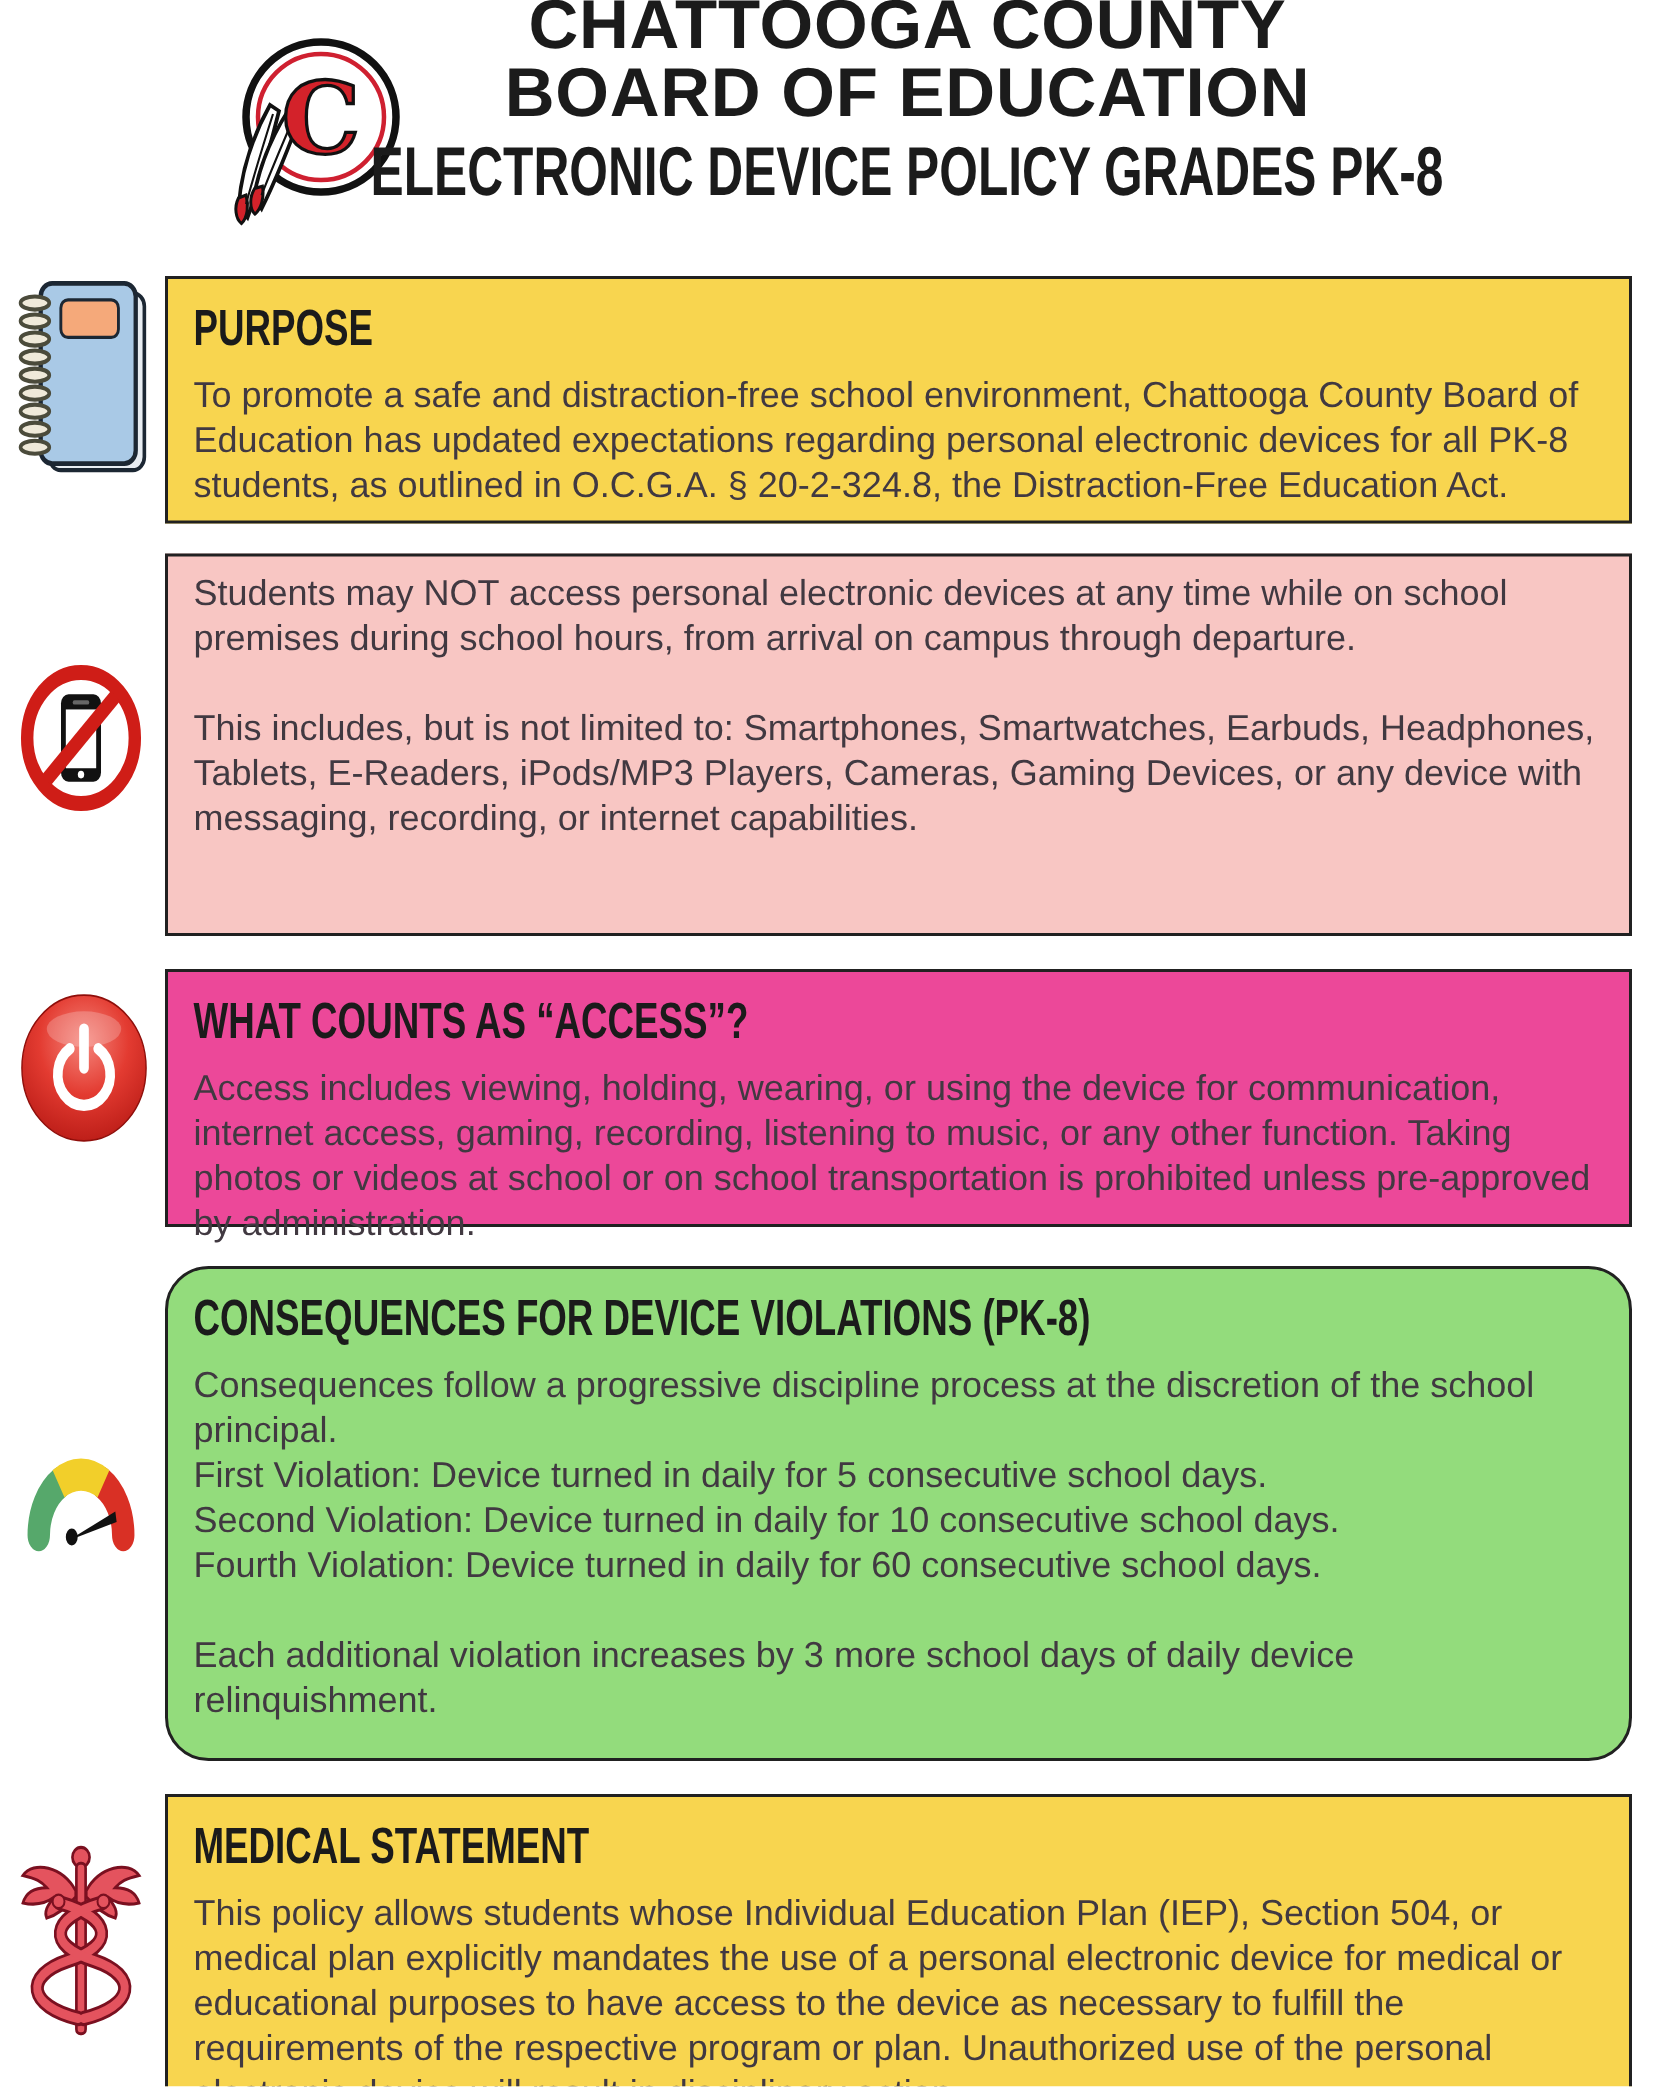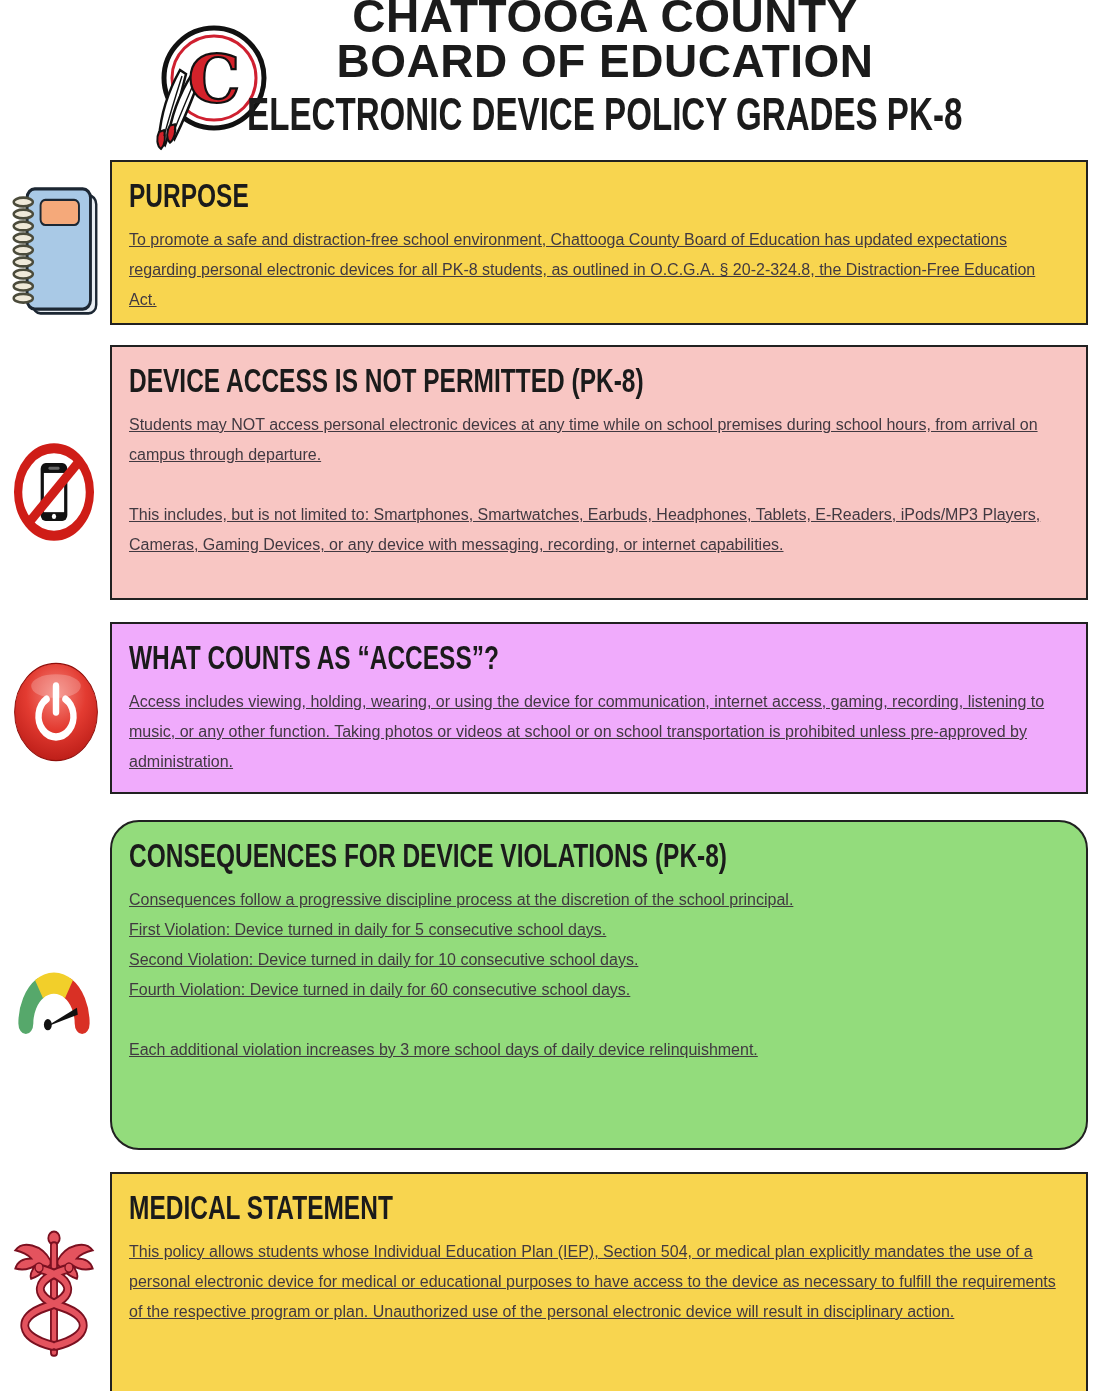--- a/index.html
+++ b/index.html
@@ -52,39 +52,39 @@
     height: 135px;
   }
 
   
   .box {
     position: absolute;
     left: 110px;
     width: 978px;
     border: 2px solid #212121;
     padding: 10px 22px 0 17px;
+    margin-top: 24px;
   }
   .box h2 { margin: 4px 0 10px 0; }
   .box h2 .cond {
     font-size: 34px;
     transform-origin: left center;
     letter-spacing: 0px;
   }
   .box p {
-    font-size: 16px;
+    font-size: 24px;
     line-height: 30px;
     color: #413941;
-    text-decoration: underline;
   }
   .gap-top { margin-top: 30px; }
   .viol { margin: 0; }
 
   .box-purpose      { top: 160px;  height: 165px; background: #f8d54f; }
   .box-prohibited   { top: 345px;  height: 255px; background: #f8c6c3; }
-  .box-access       { top: 622px;  height: 172px; background: #f0abfc; }
+  .box-access       { top: 622px;  height: 172px; background: #ec4899; }
   .box-consequences { top: 820px;  height: 330px; background: #93dc7c; border-radius: 29px; }
   .box-medical      { top: 1172px; height: 243px; background: #f8d54f; }
 
   
   .side-icon { position: absolute; }
   .icon-notebook { left: 6px;  top: 178px;  width: 96px;  height: 142px; }
   .icon-nophone  { left: 8px;  top: 436px;  width: 92px;  height: 112px; }
   .icon-power    { left: 10px; top: 658px;  width: 92px;  height: 108px; }
   .icon-gauge    { left: 10px; top: 948px;  width: 88px;  height: 88px;  }
   .icon-caduceus { left: 10px; top: 1226px; width: 88px;  height: 142px; }
@@ -136,21 +136,20 @@
         <ellipse cx="18" cy="66" rx="10" ry="4"></ellipse>
           <ellipse cx="18" cy="77" rx="10" ry="4"></ellipse>
         <ellipse cx="18" cy="88" rx="10" ry="4"></ellipse>
           <ellipse cx="18" cy="99" rx="10" ry="4"></ellipse>
         <ellipse cx="18" cy="110" rx="10" ry="4"></ellipse>
       </g>
     </svg>
   </div>
 
   <section class="box box-prohibited">
-    <h2><span class="cond">DEVICE ACCESS IS NOT PERMITTED (PK-8)</span></h2>
     <p>Students may NOT access personal electronic devices at any time while on school premises during school hours, from arrival on campus through departure.</p>
     <p class="gap-top">This includes, but is not limited to: Smartphones, Smartwatches, Earbuds, Headphones, Tablets, E-Readers, iPods/MP3 Players, Cameras, Gaming Devices, or any device with messaging, recording, or internet capabilities.</p>
   </section>
   <div class="side-icon icon-nophone">
     <svg viewBox="0 0 100 100" width="92" height="112" preserveAspectRatio="none">
       <circle cx="50" cy="50" r="39" fill="#ffffff" stroke="#cf1d17" stroke-width="9"></circle>
       <rect x="35.5" y="24" width="29" height="52" rx="5.5" fill="#111111"></rect>
       <rect x="39" y="33" width="22" height="35" fill="#ffffff"></rect>
       <rect x="44" y="27.5" width="12" height="2.6" rx="1.3" fill="#666666"></rect>
       <circle cx="50" cy="71.8" r="2.3" fill="#ffffff"></circle>

